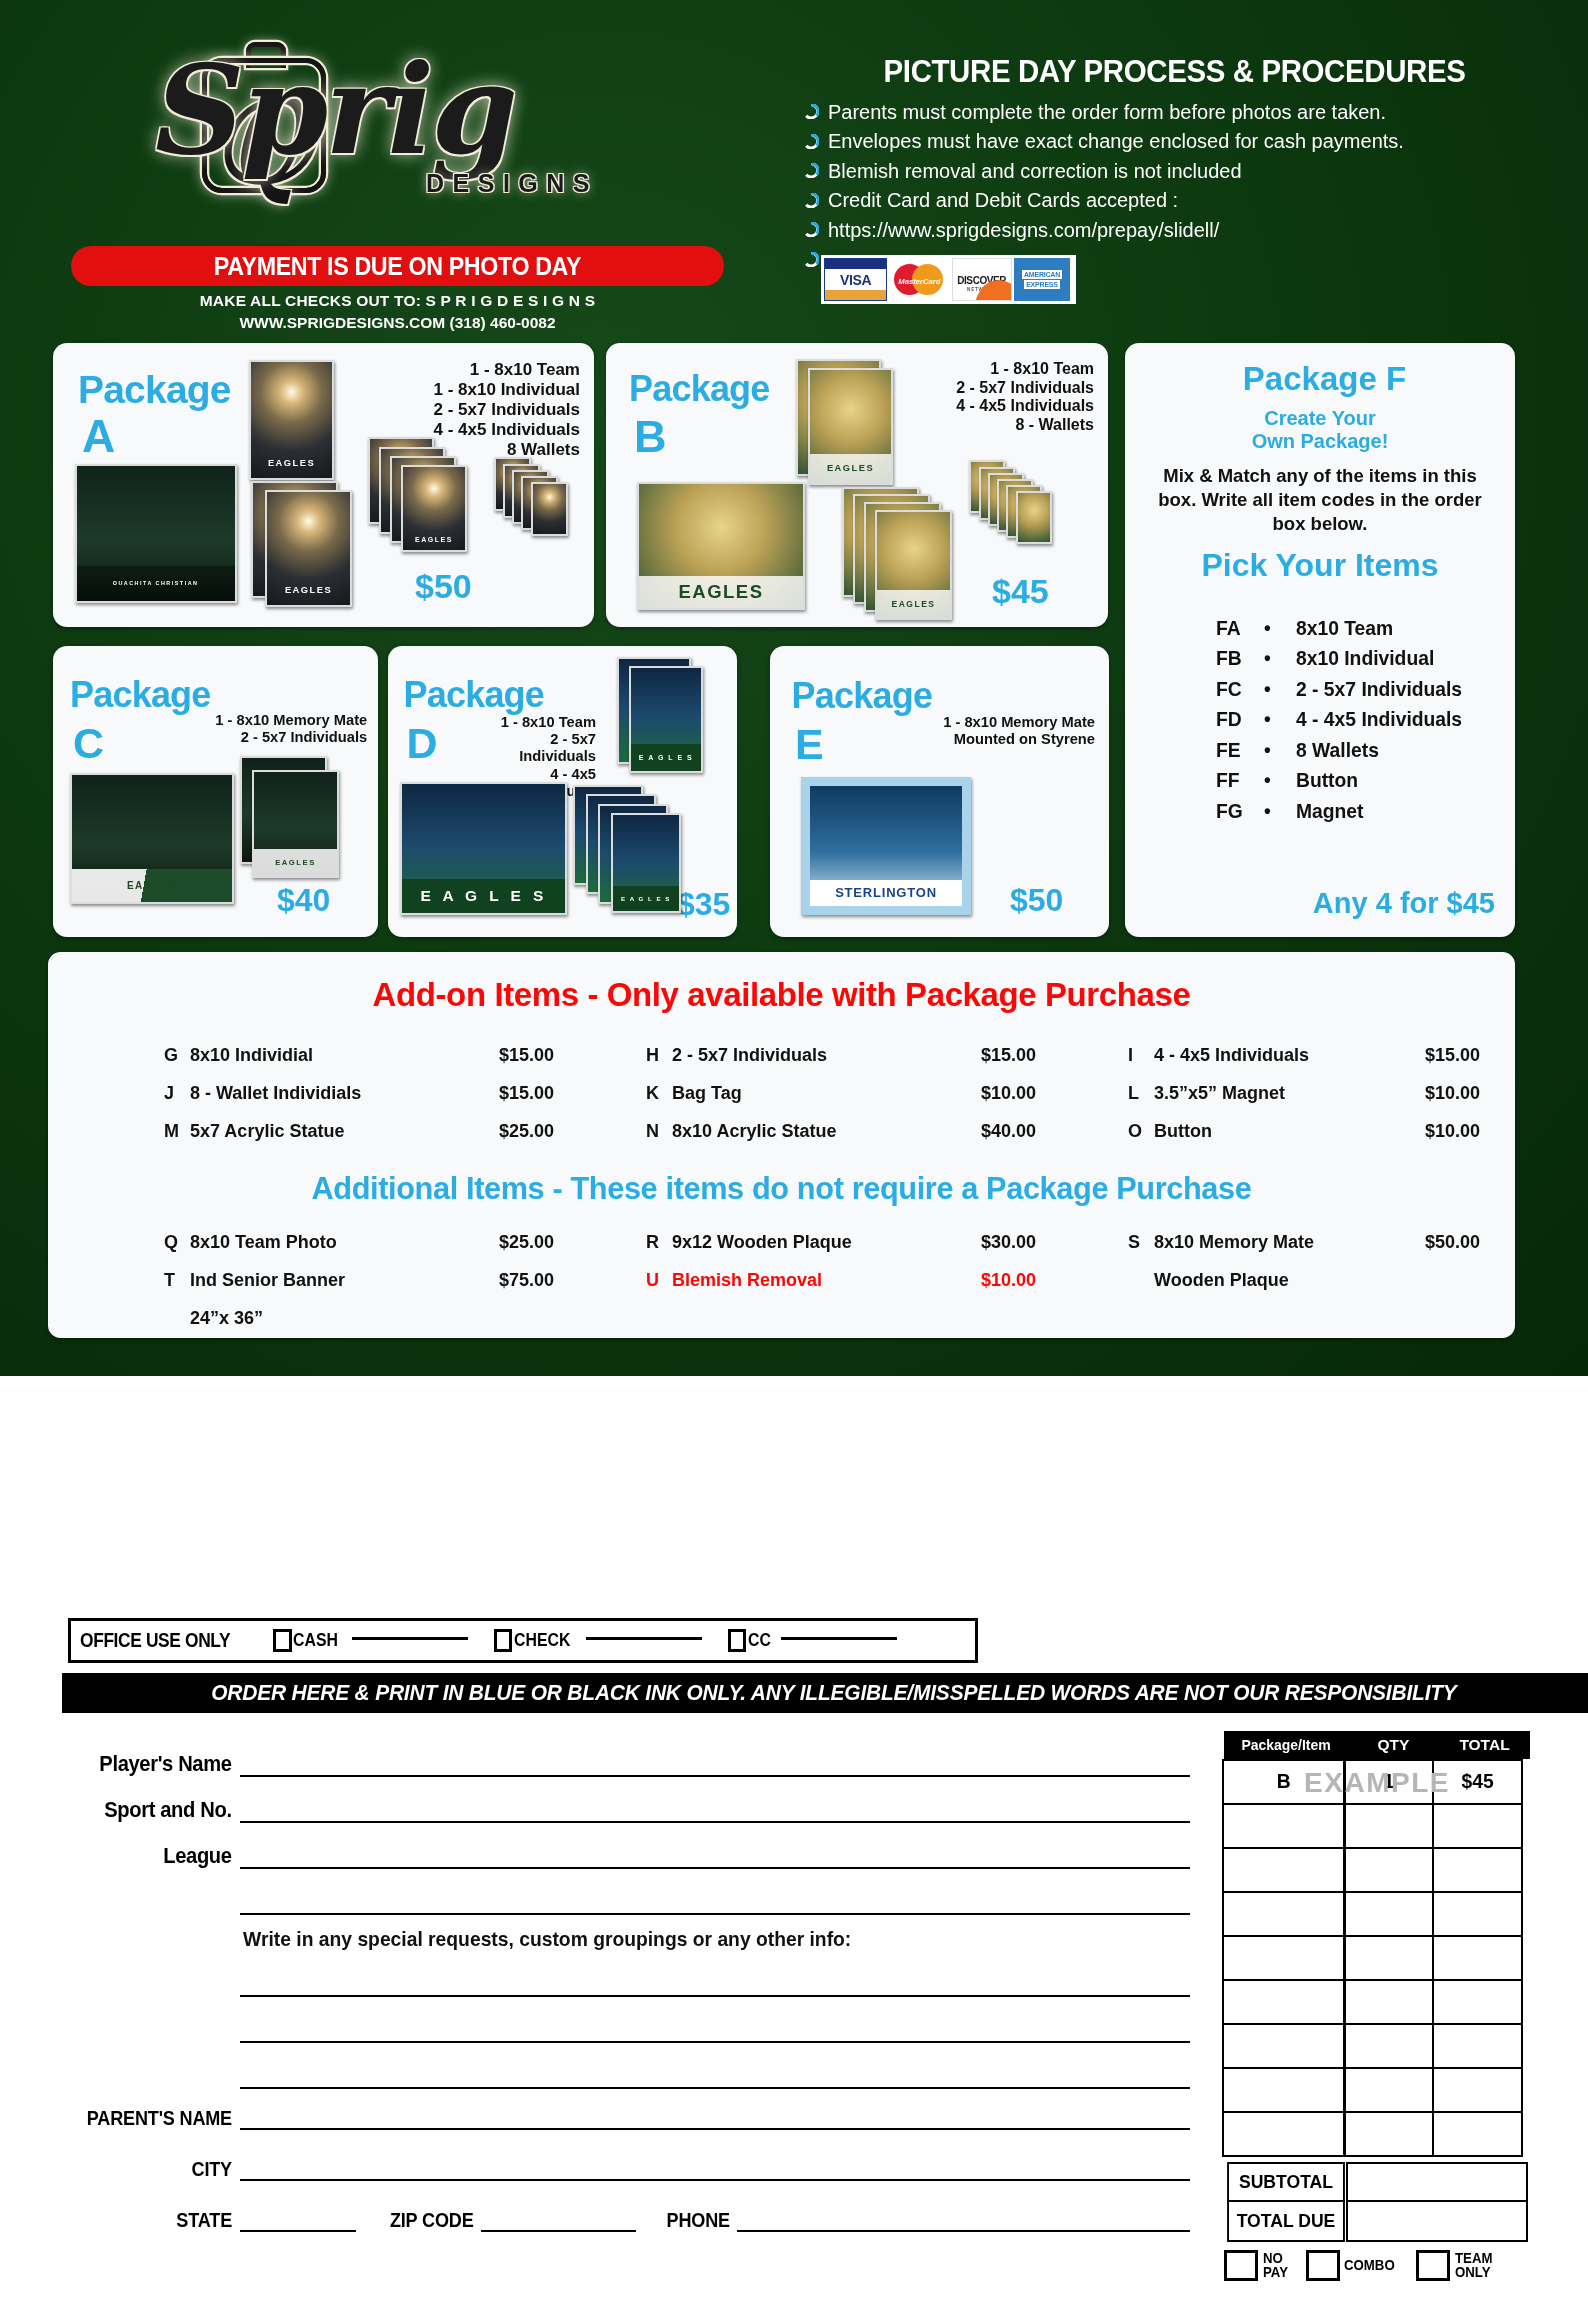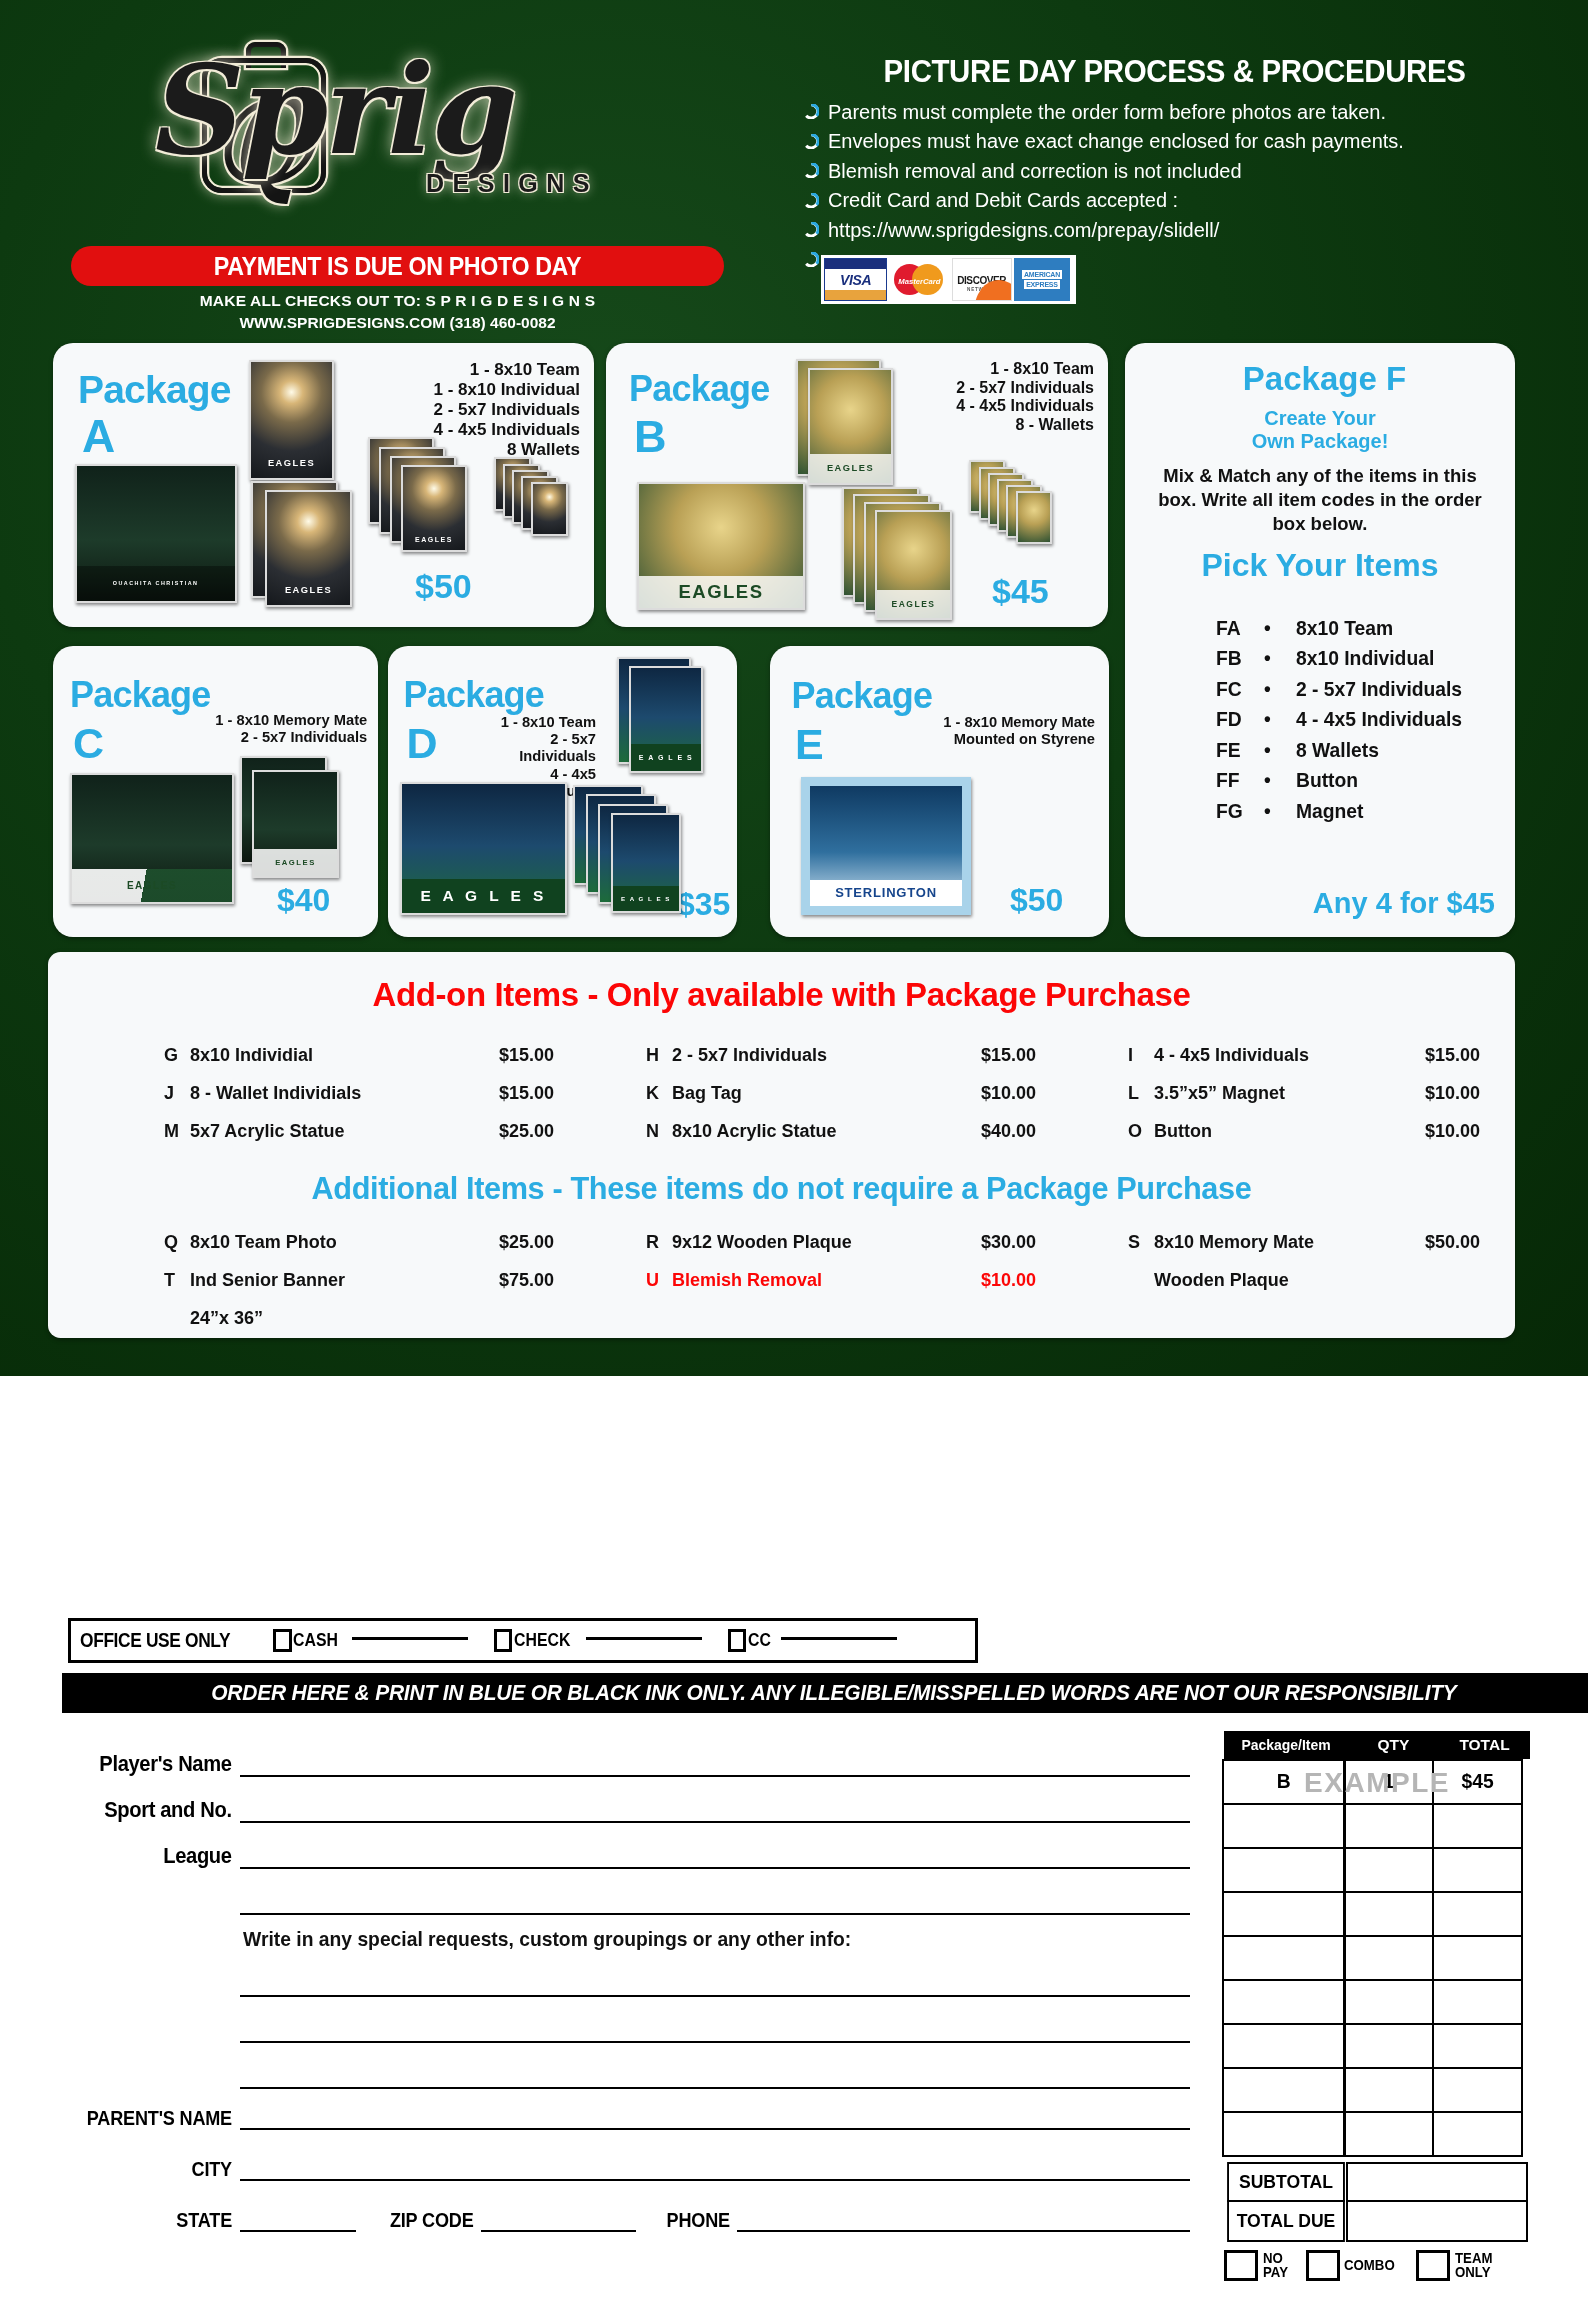--- a/index.html
+++ b/index.html
@@ -106,41 +106,41 @@
     position:absolute; left:821px; top:255px;
     width:255px; height:49px; background:#ffffff;
     display:flex; align-items:center; gap:2.3px; padding:2.3px 3.1px;
   }
   .card{ height:43px; font-size:7px; font-weight:700; display:flex;
          align-items:center; justify-content:center; position:relative;
          font-family:"Liberation Sans", sans-serif;}
   .card-visa{ width:63px; background:#ffffff; border:0.8px solid #1a3a8f;
       flex-direction:column; justify-content:space-between; padding:0; }
   .card-visa .t{ height:10px; width:100%; background:#1a2f7d; }
-  .card-visa .m{ color:#1a2f7d; font-style:italic; font-size:14px; font-weight:700; letter-spacing:-0.4px;}
+  .card-visa .m{ color:#1a2f7d; font-size:14px; font-weight:700; letter-spacing:-0.4px;}
   .card-visa .b{ height:10px; width:100%; background:#e8a33d; }
   .card-mc{ width:60px; background:#ffffff; position:relative; }
   .card-mc .c1{ position:absolute; left:4.6px; top:6.2px; width:31px; height:31px;
       border-radius:50%; background:#e01b2e; }
   .card-mc .c2{ position:absolute; left:23px; top:6.2px; width:31px; height:31px;
       border-radius:50%; background:#f09a1d; }
   .card-mc .lbl{ position:absolute; left:0; right:0; top:18.5px; text-align:center;
       color:#ffffff; font-size:7.7px; font-weight:700; z-index:3; font-style:italic;}
   .card-disc{ width:60px; background:#ffffff; border:0.8px solid #ddd;
       flex-direction:column; overflow:hidden; position:relative; }
   .card-disc .dtext{ color:#1a1a1a; font-size:10px; font-weight:700; margin-top:7.7px; letter-spacing:-0.4px;}
   .card-disc .dsub{ color:#555; font-size:4.6px; letter-spacing:0.8px; margin-top:0.8px;}
   .card-disc .arc{ position:absolute; right:-14px; bottom:-15.5px; width:54px; height:36px;
       background:#f06f20; border-radius:50% 50% 0 0 / 100% 100% 0 0; transform:rotate(-12deg);}
   .card-amex{ width:56px; background:#2e7dc0; flex-direction:column; gap:1.5px; }
   .card-amex .a1,.card-amex .a2{ background:#ffffff; color:#2e7dc0; font-size:7px;
       font-weight:700; padding:0.8px 2.3px; letter-spacing:-0.2px;}
 
   
-  .pkg{ position:absolute; background:#f7f9fa; border-radius:20px;
+  .pkg{ position:absolute; background:#f7f9fa; border-radius:14px;
         box-shadow:0 1.5px 4.6px rgba(0,0,0,.35); overflow:hidden;padding-left:22px; }
   .pkg-word{ position:absolute; color:#2bace2; font-weight:700;
         font-family:"Liberation Sans", sans-serif; letter-spacing:-0.8px; }
   .pkg-letter{ position:absolute; color:#2bace2; font-weight:700;
         font-family:"Liberation Sans", sans-serif; }
   .pkg-items{ position:absolute; text-align:right; color:#111111;
         font-weight:700; line-height:1.17; }
   .pkg-price{ position:absolute; color:#2bace2; font-weight:700; }
 
   

